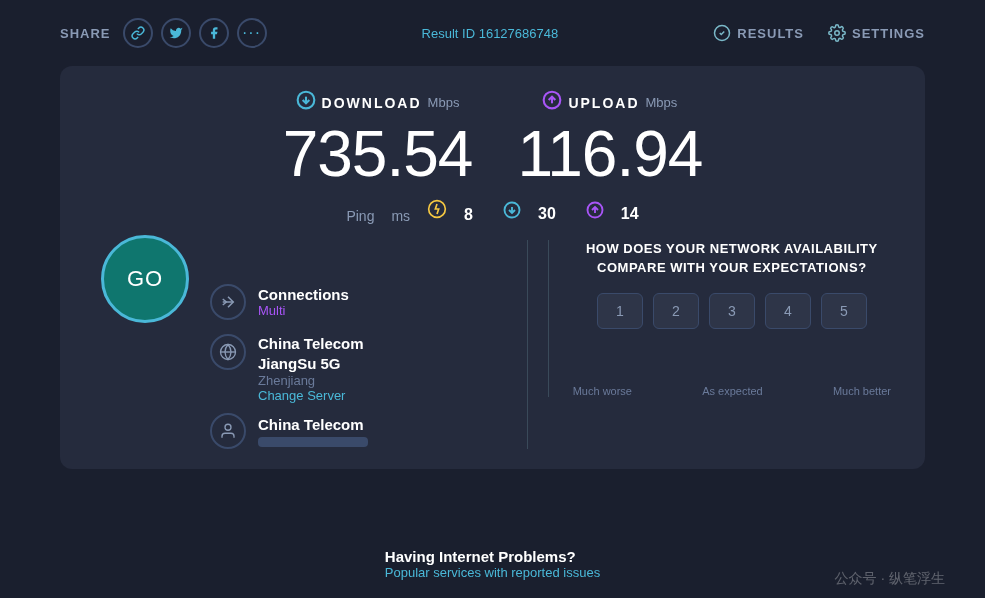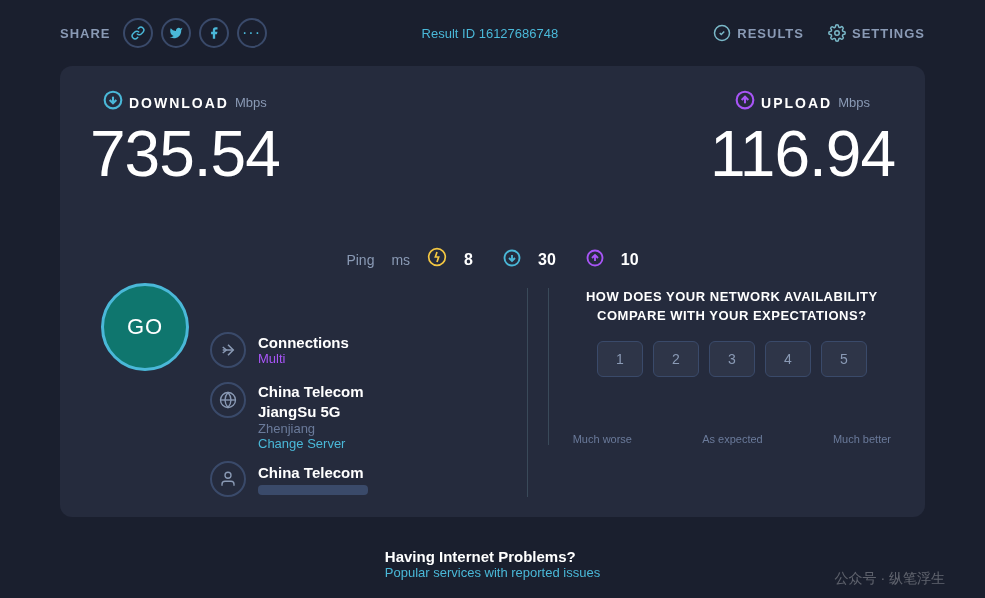--- a/index.html
+++ b/index.html
@@ -77,21 +77,21 @@
       margin: 0 60px;
       background: #252b3d;
       border-radius: 12px;
       padding: 24px 30px 20px;
       position: relative;
     }
 
     
     .speeds-row {
       display: flex;
-      justify-content: space-between;
+      justify-content: center;
       gap: 45px;
       margin-bottom: 10px;
     }
     .speed-block {
       text-align: center;
     }
     .speed-label {
       display: flex;
       align-items: center;
       justify-content: center;
@@ -127,25 +127,24 @@
     
     .ping-row {
       display: flex;
       align-items: center;
       justify-content: center;
       gap: 30px;
       margin-bottom: 16px;
     }
     .ping-block {
       display: flex;
-      align-items: center;
+      align-items: flex-end;
       gap: 17px;
       color: #8a9ab5;
       font-size: 14px;
-      margin-top: 48px;
     }
     .ping-value {
       color: #fff;
       font-size: 16px;
       font-weight: bold;
     }
     .ping-icon {
       color: #f5c842;
       font-size: 18px;
     }
@@ -444,21 +443,21 @@
     </div>
 
     <div class="ping-block">
       <span class="latency-icon-ul">
         <svg width="18" height="18" viewBox="0 0 24 24" fill="none" stroke="#a855f7" stroke-width="2.5">
           <circle cx="12" cy="12" r="10"></circle>
           <polyline points="8 12 12 8 16 12"></polyline>
           <line x1="12" y1="8" x2="12" y2="16"></line>
         </svg>
       </span>
-      <span class="ping-value">10</span>
+      <span class="ping-value">14</span>
     </div>
   </div>
 
   <div class="bottom-row">
 
     <div class="go-button-wrapper">
       <div class="go-button">
         <span>GO</span>
       </div>
     </div>

